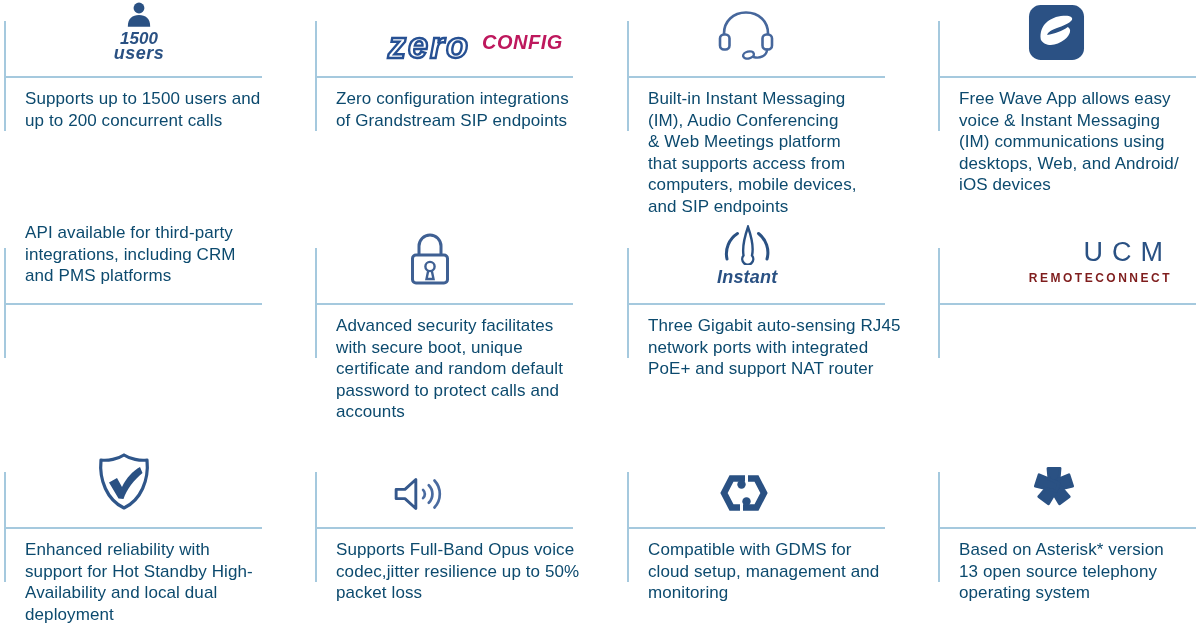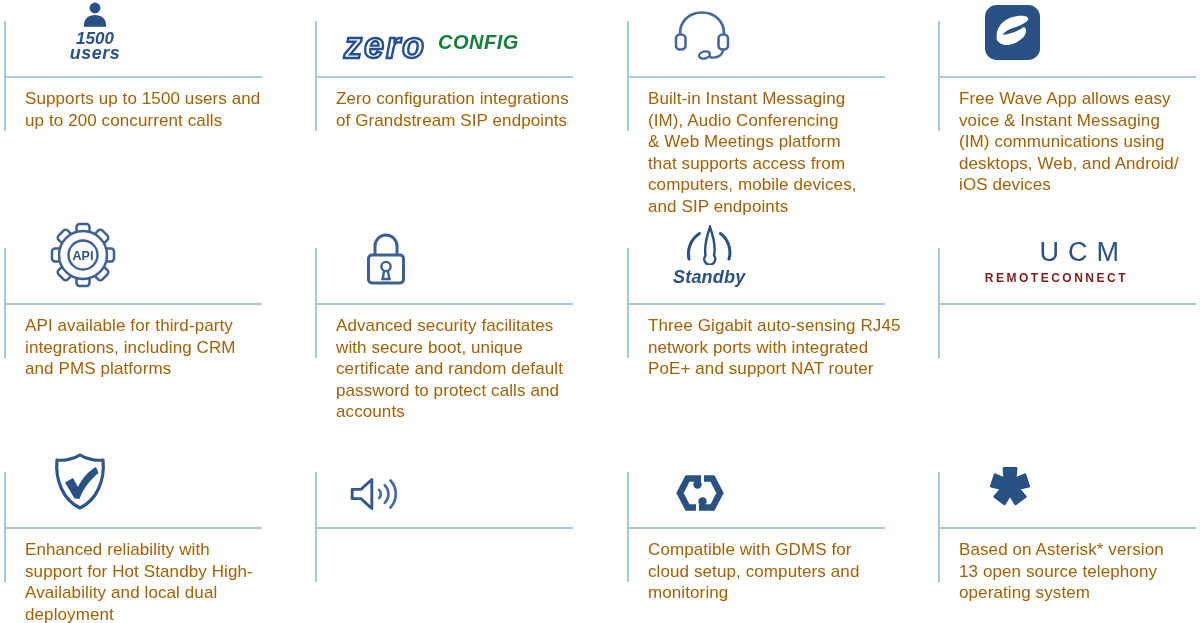--- a/index.html
+++ b/index.html
@@ -6,33 +6,33 @@
   .page{position:relative;width:1200px;height:623px;overflow:hidden;background:#fff;
         font-family:"Liberation Sans","DejaVu Sans",sans-serif;}
   .grid{display:grid;grid-template-columns:311px 312px 311px 262px;padding-left:4px;}
   .row1 .cell{--ry:76px;height:210px;}
   .row2 .cell{--ry:93px;height:213px;}
   .row3 .cell{--ry:104px;height:200px;}
   .row{display:contents;}
   .cell{position:relative;box-sizing:border-box;}
   .vline{position:absolute;left:0;top:calc(var(--ry) - 55px);width:2px;height:110px;background:#a5c9de;}
   .hline{position:absolute;left:0;top:var(--ry);width:258px;height:2px;background:#a5c9de;}
-  .icon-area{height:var(--ry);display:flex;align-items:flex-end;padding-left:46px;padding-bottom:15px;box-sizing:border-box;}
+  .icon-area{height:var(--ry);display:flex;align-items:flex-end;padding-left:46px;padding-bottom:15px;box-sizing:border-box;margin-left:44px;}
   .desc{white-space:pre-line;margin:12px 0 0 0;padding-left:21px;max-width:276px;
-        font-size:17px;line-height:21.5px;color:#a16207;letter-spacing:0.1px;}
+        font-size:17px;line-height:21.5px;color:#0c4a6e;letter-spacing:0.1px;}
   .users-block{display:flex;flex-direction:column;align-items:center;width:62px;margin-left:14px;}
   .users-block .num,.users-block .usr{font-style:italic;font-weight:bold;color:#2a5183;line-height:15px;}
   .users-block .num{font-size:17px;margin-top:3px;}
   .users-block .usr{font-size:18px;letter-spacing:0.5px;}
   .zc{display:flex;margin-left:-17px;}
   .zc-zero{font-style:italic;font-weight:bold;font-size:36px;line-height:30px;letter-spacing:2px;color:#265093;}
   @supports (-webkit-text-stroke: 1px black){
     .zc-zero{color:#fff;-webkit-text-stroke:2.4px #265093;}
   }
-  .zc-config{font-style:italic;font-weight:bold;font-size:20px;line-height:22px;letter-spacing:0.5px;color:#15803d;margin-left:12px;}
+  .zc-config{font-style:italic;font-weight:bold;font-size:20px;line-height:22px;letter-spacing:0.5px;color:#be185d;margin-left:12px;}
   .ucm{display:flex;flex-direction:column;align-items:flex-end;width:170px;margin-left:-26px;}
   .ucm-top{font-size:27px;line-height:27px;letter-spacing:9px;color:#2a5183;font-weight:500;text-indent:9px;}
   .ucm-bottom{font-variant:small-caps;text-transform:lowercase;font-weight:600;font-size:17px;line-height:22px;letter-spacing:2.5px;color:#7f1d1d;}
   .gigabit-block{display:flex;flex-direction:column;align-items:center;}
   .gigabit-label{font-style:italic;font-weight:bold;font-size:18px;color:#2a5183;margin-top:2px;letter-spacing:0.2px;}
   .speaker-shift{margin-left:-13px;}
 </style>
 </head>
 <body>
 
@@ -106,33 +106,20 @@
 desktops, Web, and Android/
 iOS devices</p>
       </div>
     </div>
 
     <div class="row row2">
 
       <div class="cell">
         <span class="vline"></span>
         <span class="hline"></span>
-        <div class="icon-area">
-          <svg width="66" height="66" viewBox="0 0 66 66">
-            <g fill="#ffffff" stroke="#3f6093" stroke-width="2.5">
-              <rect x="26.5" y="2" width="13" height="62" rx="3"></rect>
-              <rect x="26.5" y="2" width="13" height="62" rx="3" transform="rotate(45 33 33)"></rect>
-              <rect x="26.5" y="2" width="13" height="62" rx="3" transform="rotate(90 33 33)"></rect>
-              <rect x="26.5" y="2" width="13" height="62" rx="3" transform="rotate(135 33 33)"></rect>
-              <circle cx="33" cy="33" r="24"></circle>
-              <circle cx="33" cy="33" r="14.5" stroke-width="2.4" fill="#fff"></circle>
-            </g>
-            <text x="33" y="37.5" text-anchor="middle" font-size="12.5" font-weight="bold" fill="#2a5183" font-family="Liberation Sans, sans-serif">API</text>
-          </svg>
-        </div>
         <p class="desc">API available for third-party
 integrations, including CRM
 and PMS platforms</p>
       </div>
 
       <div class="cell">
         <span class="vline"></span>
         <span class="hline"></span>
         <div class="icon-area">
           <svg width="50" height="60" viewBox="0 0 50 60" fill="none" stroke="#3f6093">
@@ -152,21 +139,21 @@
       <div class="cell">
         <span class="vline"></span>
         <span class="hline"></span>
         <div class="icon-area">
           <div class="gigabit-block">
             <svg width="60" height="40" viewBox="0 0 60 40" fill="none" stroke="#2a5183">
               <path d="M10 34 A24 24 0 0 1 20.5 8.5" stroke-width="3" stroke-linecap="round"></path>
               <path d="M50 34 A24 24 0 0 0 41.5 8.5" stroke-width="3" stroke-linecap="round"></path>
               <path d="M31 2 C34.5 12 36.5 24 35 30.5 a5.5 5.5 0 1 1 -8.5 0 C25.5 24 27.5 12 31 2 Z" stroke-width="2.4" fill="#fff"></path>
             </svg>
-            <span class="gigabit-label">Standby</span>
+            <span class="gigabit-label">Instant</span>
           </div>
         </div>
         <p class="desc">Three Gigabit auto-sensing RJ45
 network ports with integrated
 PoE+ and support NAT router</p>
       </div>
 
       <div class="cell">
         <span class="vline"></span>
         <span class="hline"></span>
@@ -200,35 +187,38 @@
         <span class="vline"></span>
         <span class="hline"></span>
         <div class="icon-area">
           <svg class="speaker-shift" width="58" height="36" viewBox="0 0 56 34" fill="none">
             <path d="M4 12.5 h8.5 l10.5 -9.5 v28 l-10.5 -9.5 H4 Z" stroke="#35588c" stroke-width="2.8" stroke-linejoin="round" fill="#fff"></path>
             <path d="M30 13 a5.5 5.5 0 0 1 0 8" stroke="#4a6ba0" stroke-width="2.6" stroke-linecap="round"></path>
             <path d="M35.5 8.5 a12 12 0 0 1 0 17" stroke="#4a6ba0" stroke-width="2.6" stroke-linecap="round"></path>
             <path d="M41 4 a19 19 0 0 1 0 26" stroke="#4a6ba0" stroke-width="2.6" stroke-linecap="round"></path>
           </svg>
         </div>
+        <p class="desc">Supports Full-Band Opus voice
+codec,jitter resilience up to 50%
+packet loss</p>
       </div>
 
       <div class="cell">
         <span class="vline"></span>
         <span class="hline"></span>
         <div class="icon-area">
           <svg width="54" height="38" viewBox="0 0 54 38" fill="none" stroke="#2a5183">
             <path d="M28 4.5 H14.5 L7 19 L14.5 33.5 H23" stroke-width="6.5"></path>
             <path d="M26 33.5 H39.5 L47 19 L39.5 4.5 H31" stroke-width="6.5"></path>
             <circle cx="29.5" cy="27.5" r="4.2" fill="#2a5183" stroke="none"></circle>
             <circle cx="24.5" cy="10.5" r="4.2" fill="#2a5183" stroke="none"></circle>
           </svg>
         </div>
         <p class="desc">Compatible with GDMS for
-cloud setup, computers and
+cloud setup, management and
 monitoring</p>
       </div>
 
       <div class="cell">
         <span class="vline"></span>
         <span class="hline"></span>
         <div class="icon-area">
           <svg width="52" height="54" viewBox="0 0 56 56">
             <g fill="#2a5183" stroke="#2a5183" stroke-width="3" stroke-linejoin="round">
               <path d="M-4.5 4 L-6.5 -19 L6.5 -19 L4.5 4 Z" transform="translate(28 29) rotate(0)"></path>

